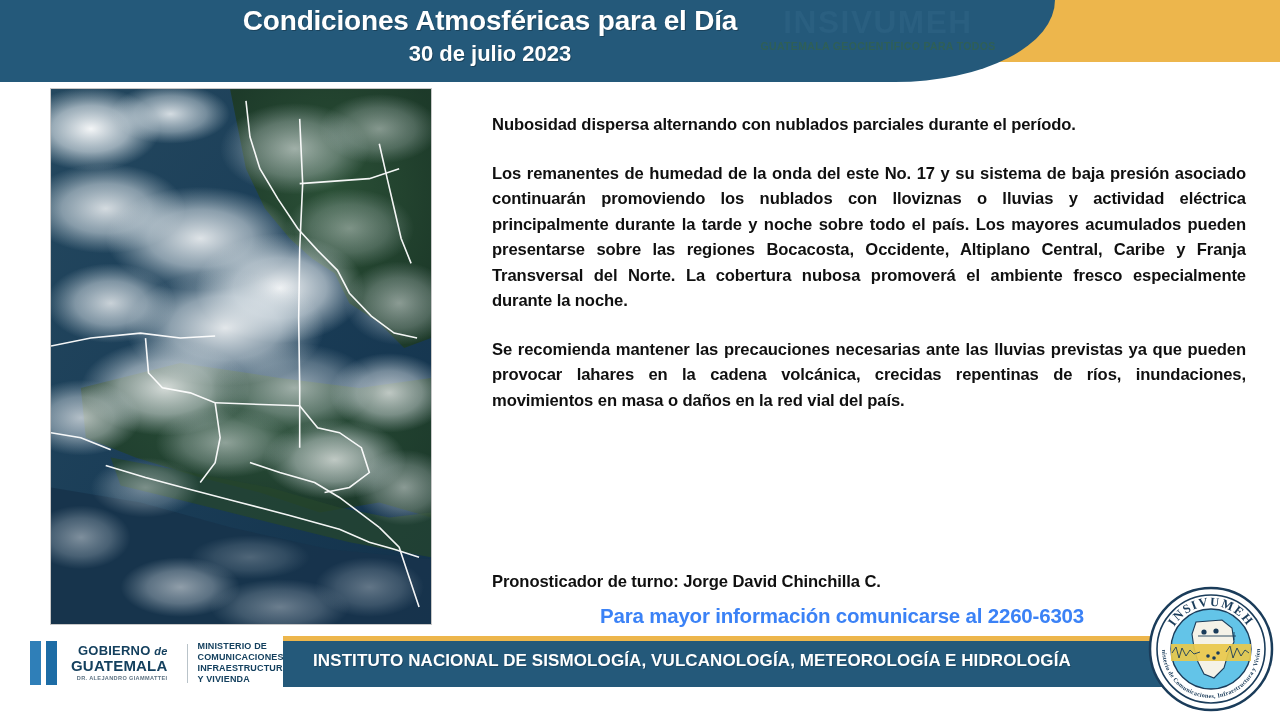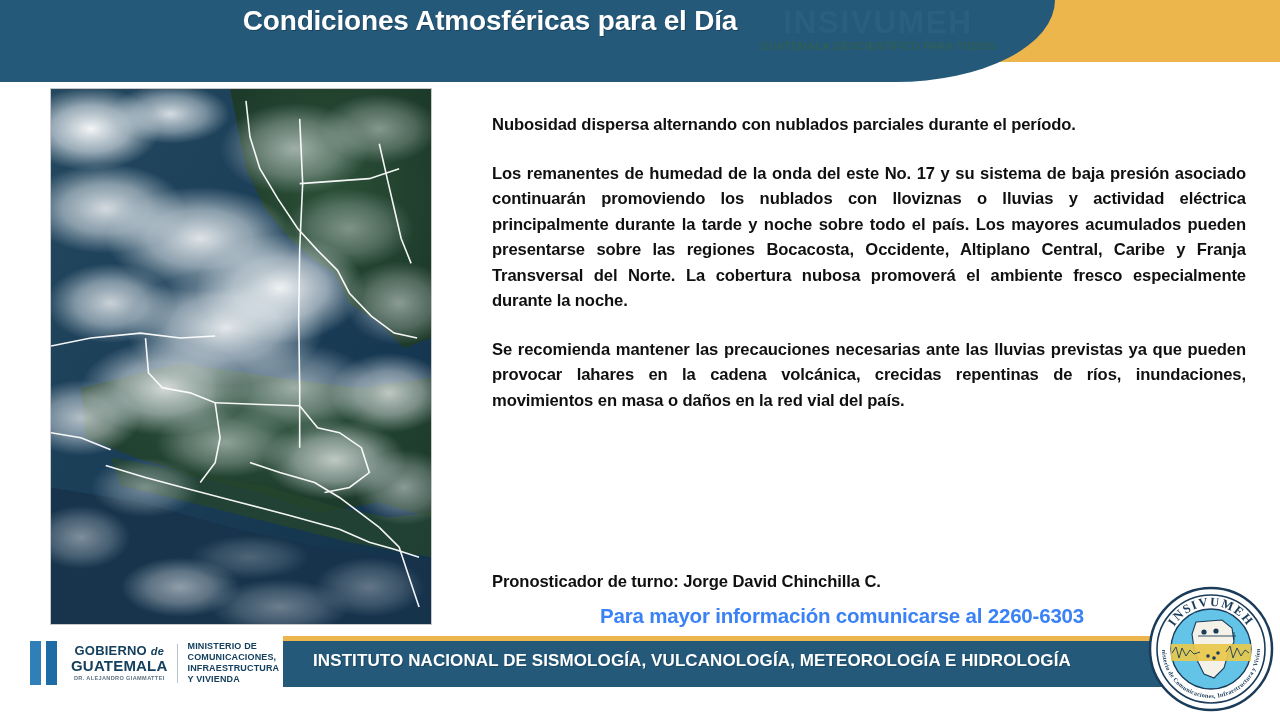--- a/index.html
+++ b/index.html
@@ -136,21 +136,21 @@
     align-items: center;
   }
   .gov-bars { display: flex; align-items: flex-start; margin-right: 9px; }
   .gov-bars span {
     display: block;
     width: 11px; height: 44px;
     background: #2f7fb8;
     margin-right: 5px;
   }
   .gov-bars span.b2 { background: #1d6ca5; }
-  .gov-text { text-align: center; padding-right: 9px; border-right: 1.5px solid #b9c3c9; }
+  .gov-text { text-align: right; padding-right: 19px; border-right: 1.5px solid #b9c3c9; }
   .gov-text .gt1 {
     font-size: 13px; font-weight: bold; color: #14405e;
     line-height: 14px; letter-spacing: 0.2px;
   }
   .gov-text .gt1 em { font-style: italic; font-weight: bold; font-size: 11px; }
   .gov-text .gt2 {
     font-size: 15px; font-weight: bold; color: #14405e;
     line-height: 16px; letter-spacing: 0.2px;
   }
   .gov-text .gt3 {
@@ -190,20 +190,21 @@
   #seal svg { display: block; }
 </style>
 </head>
 <body>
 
 <div id="header">
   <div class="hdr-yellow"></div>
   <div class="hdr-blue"></div>
   <div class="hdr-title-wrap">
     <div class="hdr-title">Condiciones Atmosféricas para el Día</div>
+    <div class="hdr-date">30 de julio 2023</div>
   </div>
   <div class="insivumeh-logo">
     <div class="il-main">INSIVUMEH</div>
     <div class="il-sub">GUATEMALA GEOCIENTÍFICO PARA TODOS</div>
   </div>
 </div>
 
 <div id="satellite">
   <svg viewBox="0 0 382 537" preserveAspectRatio="none">
     <defs>

